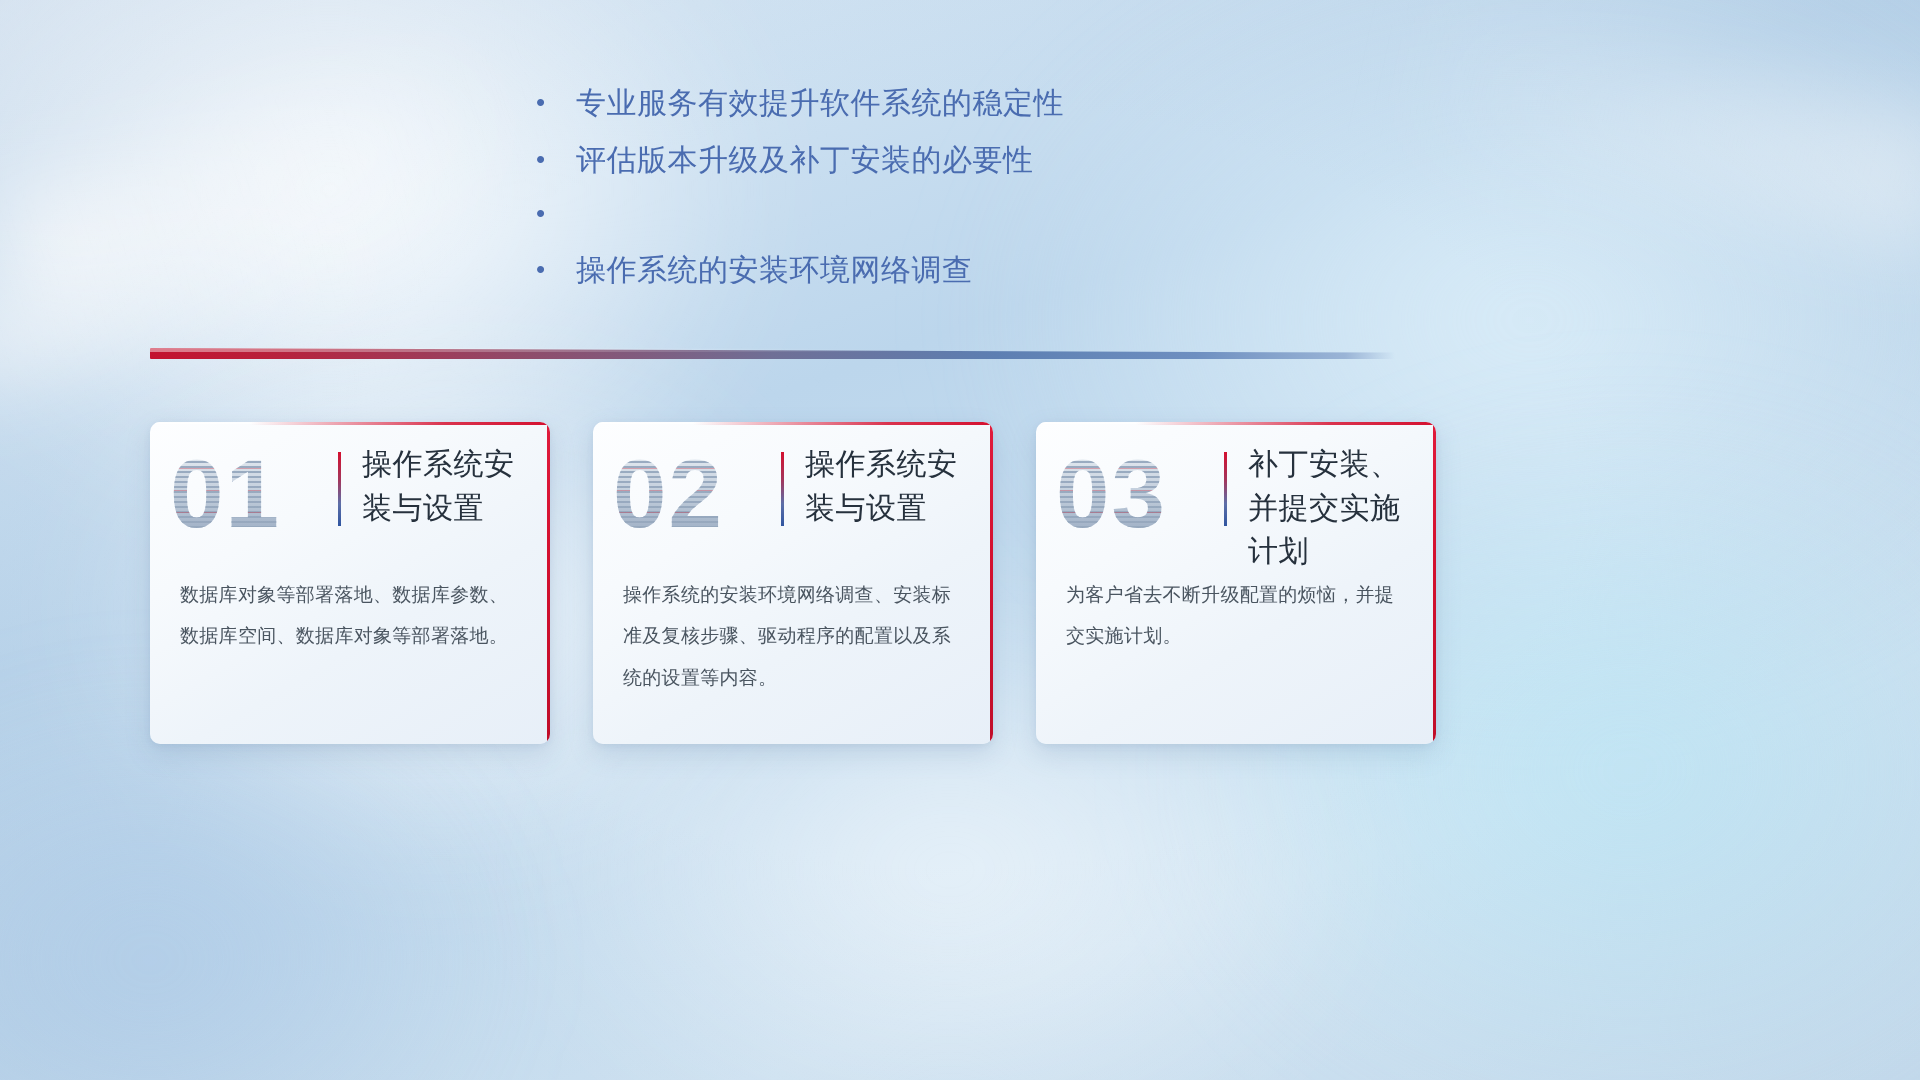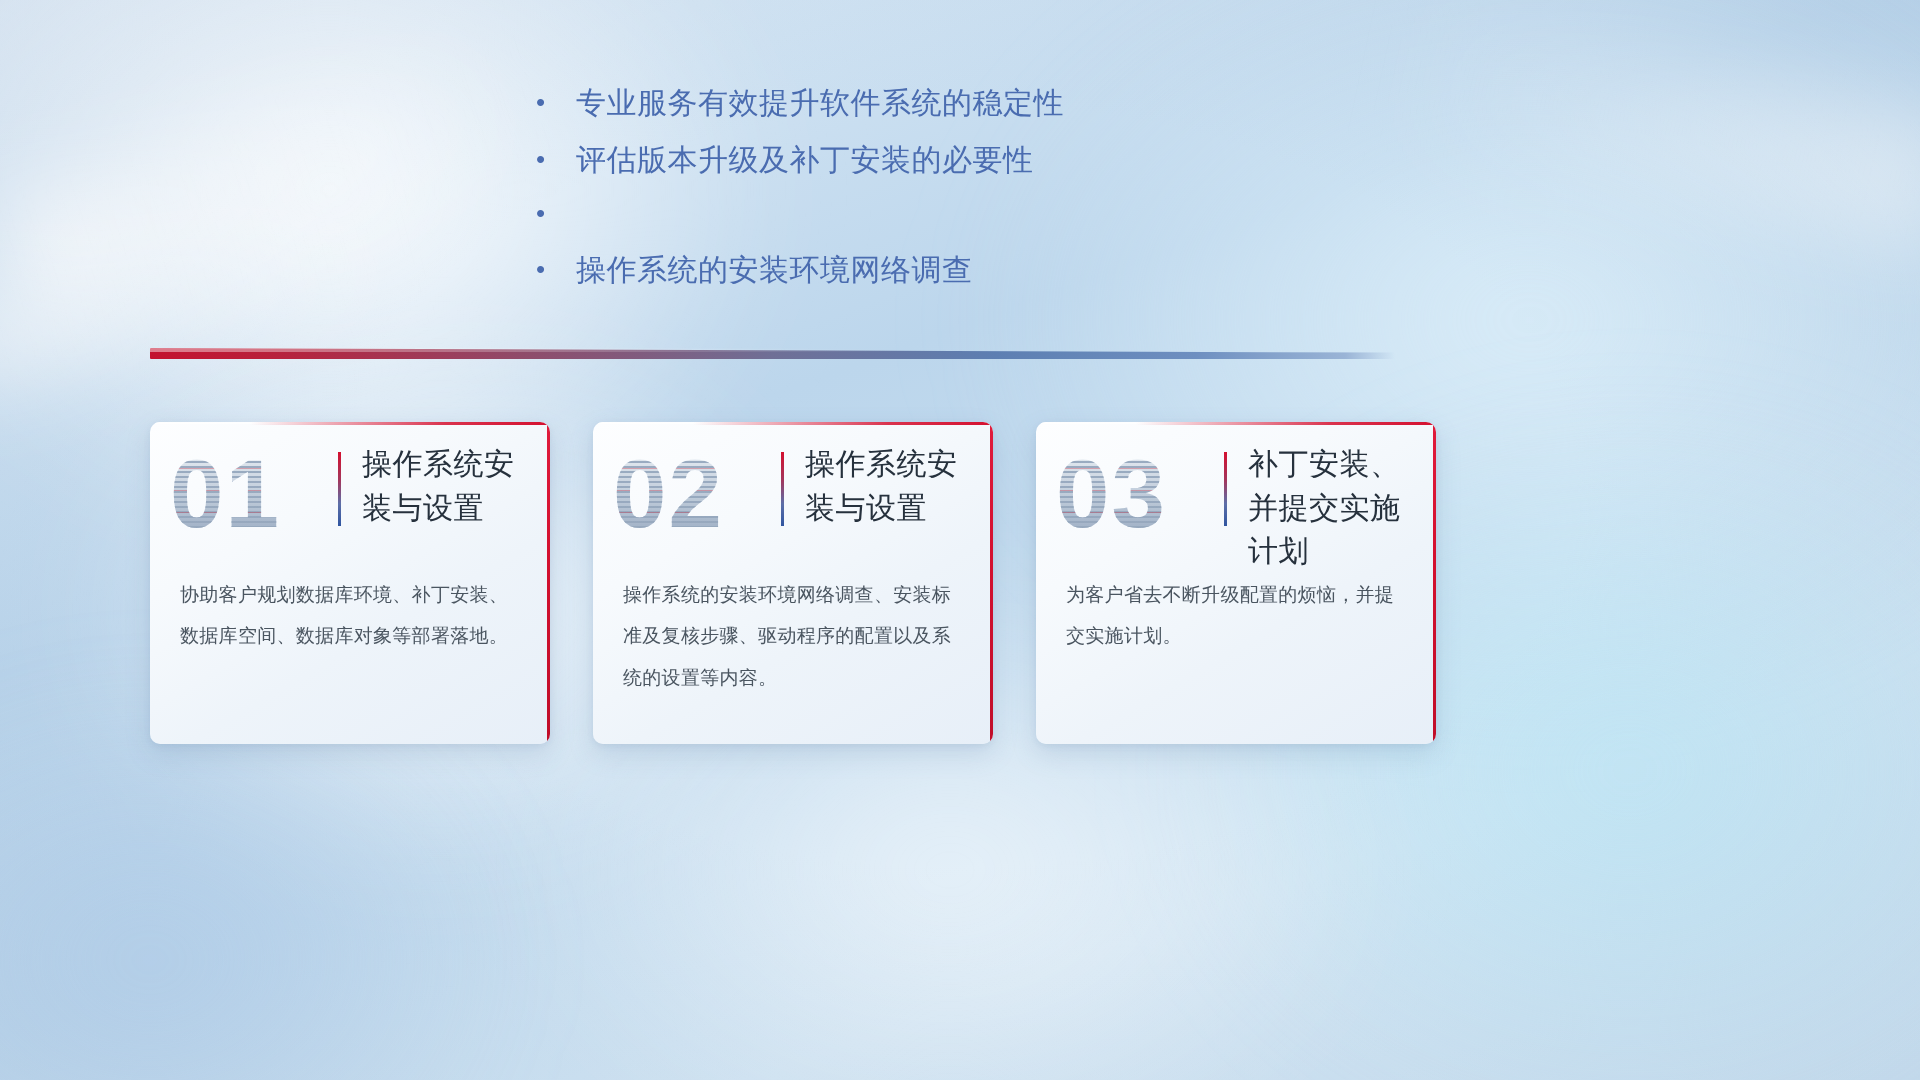--- a/index.html
+++ b/index.html
@@ -178,21 +178,21 @@
     <div class="card">
       <div class="card-hi"></div>
       <div class="card-accent"></div>
       <div class="card-accent-top"></div>
       <div class="card-head">
         <div class="wm">01</div>
         <div class="wm-tint">01</div>
         <div class="card-divider"></div>
         <div class="card-title">操作系统安装与设置</div>
       </div>
-      <div class="card-body">协助客户规划数据库环境、补丁安装、数据库空间、数据库对象等部署落地。</div>
+      <div class="card-body">数据库对象等部署落地、数据库参数、数据库空间、数据库对象等部署落地。</div>
     </div>
 
     <div class="card">
       <div class="card-hi"></div>
       <div class="card-accent"></div>
       <div class="card-accent-top"></div>
       <div class="card-head">
         <div class="wm">02</div>
         <div class="wm-tint">02</div>
         <div class="card-divider"></div>

